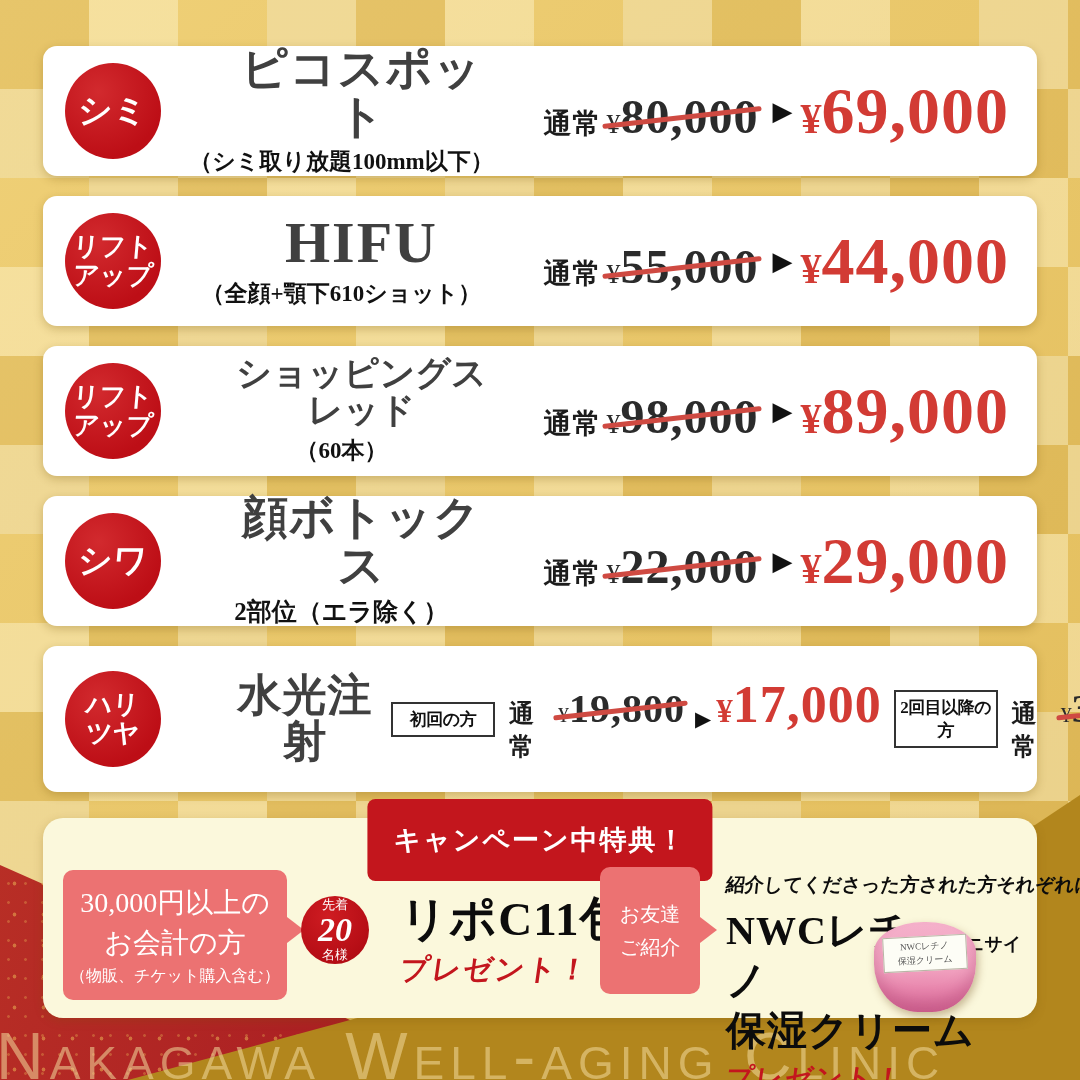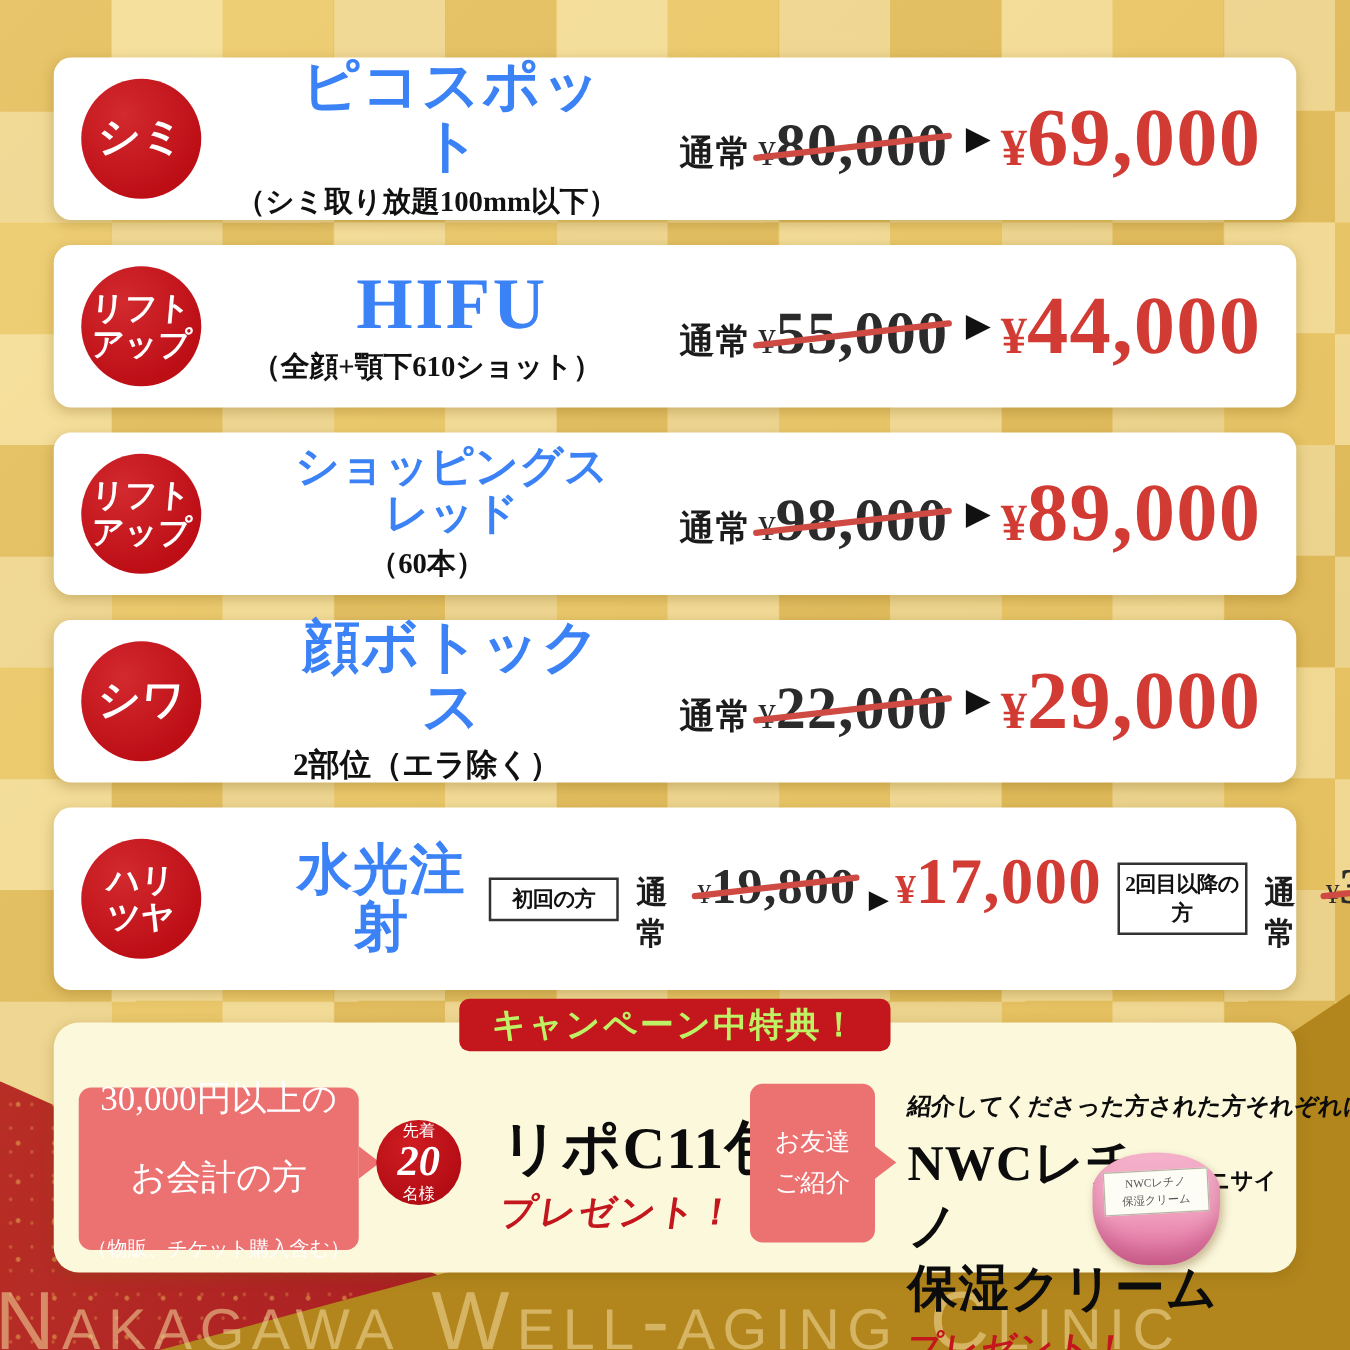--- a/index.html
+++ b/index.html
@@ -44,21 +44,21 @@
   .badge {
     width:96px; height:96px; flex:0 0 auto; border-radius:50%;
     background:radial-gradient(circle at 35% 30%, #d22a2e, #bd0e16 72%);
     color:#fff; display:flex; flex-direction:column; align-items:center; justify-content:center;
     font-weight:700;
   }
   .badge .bl { font-size:34px; line-height:1.12; transform:skewX(-5deg); }
   .badge.two .bl { font-size:26px; }
   .tblock { width:325px; margin-left:18px; text-align:center; flex:0 0 auto; }
   .r5 .tblock { width:212px; }
-  .title { font-weight:700; color:#3b82f6; line-height:1.05; letter-spacing:1px;margin-left:40px; }
+  .title { font-weight:700; color:#404040; line-height:1.05; letter-spacing:1px;margin-left:40px; }
   .t46{font-size:46px} .t58{font-size:58px; letter-spacing:2px} .t35{font-size:35px; letter-spacing:0} .t48{font-size:44px}
   .subtitle { font-weight:700; color:#111; font-size:23px; margin-top:5px; letter-spacing:0; }
   .r4 .subtitle { font-size:25px;text-align:center; }
   .pblock { margin-left:auto; display:flex; align-items:baseline; }
   .lbl-normal { font-size:28px; font-weight:600; color:#1c1c1c; letter-spacing:1px;margin-top:19px; }
   .strike { position:relative; display:inline-flex; align-items:baseline; margin-left:5px; }
   .strike::after { content:""; position:absolute; left:-5px; right:-3px; top:48%; height:5px;
                    background:#cf4a42; transform:rotate(-6.5deg); border-radius:3px; }
   .n-yen { font-size:28px; color:#2b2b2b; }
   .n-num { font-size:48px; font-weight:600; color:#2b2b2b; letter-spacing:1px; }
@@ -73,25 +73,25 @@
   .prow5 .lbl-normal { font-size:25px; }
   .prow5 .n-yen { font-size:22px; }
   .prow5 .n-num { font-size:40px; }
   .prow5 .arrow { font-size:21px; margin:0 5px 0 10px; }
   .prow5 .s-yen { font-size:33px; }
   .prow5 .s-num { font-size:52px; }
   
   .cream { position:absolute; z-index:4; left:43px; top:818px; width:994px; height:200px;
            background:#fbf8dc; border-radius:20px; box-shadow:0 3px 10px rgba(120,85,10,.25); }
   .banner { position:absolute; z-index:6; left:50%; top:799px; transform:translateX(-50%);
-            background:#c3161d; color:#bef264; font-weight:700; font-size:27px; letter-spacing:2px;
-            padding:3px 26px; border-radius:8px; white-space:nowrap; }
+            background:#c3161d; color:#ffffff; font-weight:700; font-size:27px; letter-spacing:2px;
+            padding:23px 26px; border-radius:8px; white-space:nowrap; }
   .pinkbox { position:absolute; z-index:6; background:#ec7272; border-radius:10px; color:#fff;
              text-align:center; display:flex; flex-direction:column; justify-content:center; }
-  .pb1 { left:63px; top:870px; width:224px; height:130px;gap:23px; }
+  .pb1 { left:63px; top:870px; width:224px; height:130px; }
   .pb1 .l1 { font-size:28px; line-height:1.4; }
   .pb1 .note { font-size:16px; margin-top:4px; }
   .arrow-r { position:absolute; z-index:6; width:0; height:0;
              border-top:13px solid rgba(0,0,0,0); border-bottom:13px solid rgba(0,0,0,0);
              border-left:17px solid #ec7272; }
   .ar1 { left:287px; top:917px; }
   .ar2 { left:700px; top:917px; }
   .circle20 { position:absolute; z-index:6; left:301px; top:896px; width:68px; height:68px; border-radius:50%;
               background:radial-gradient(circle at 40% 30%, #cf1c22, #b30c14 75%); color:#fff;
               display:flex; flex-direction:column; align-items:center; justify-content:center; }

